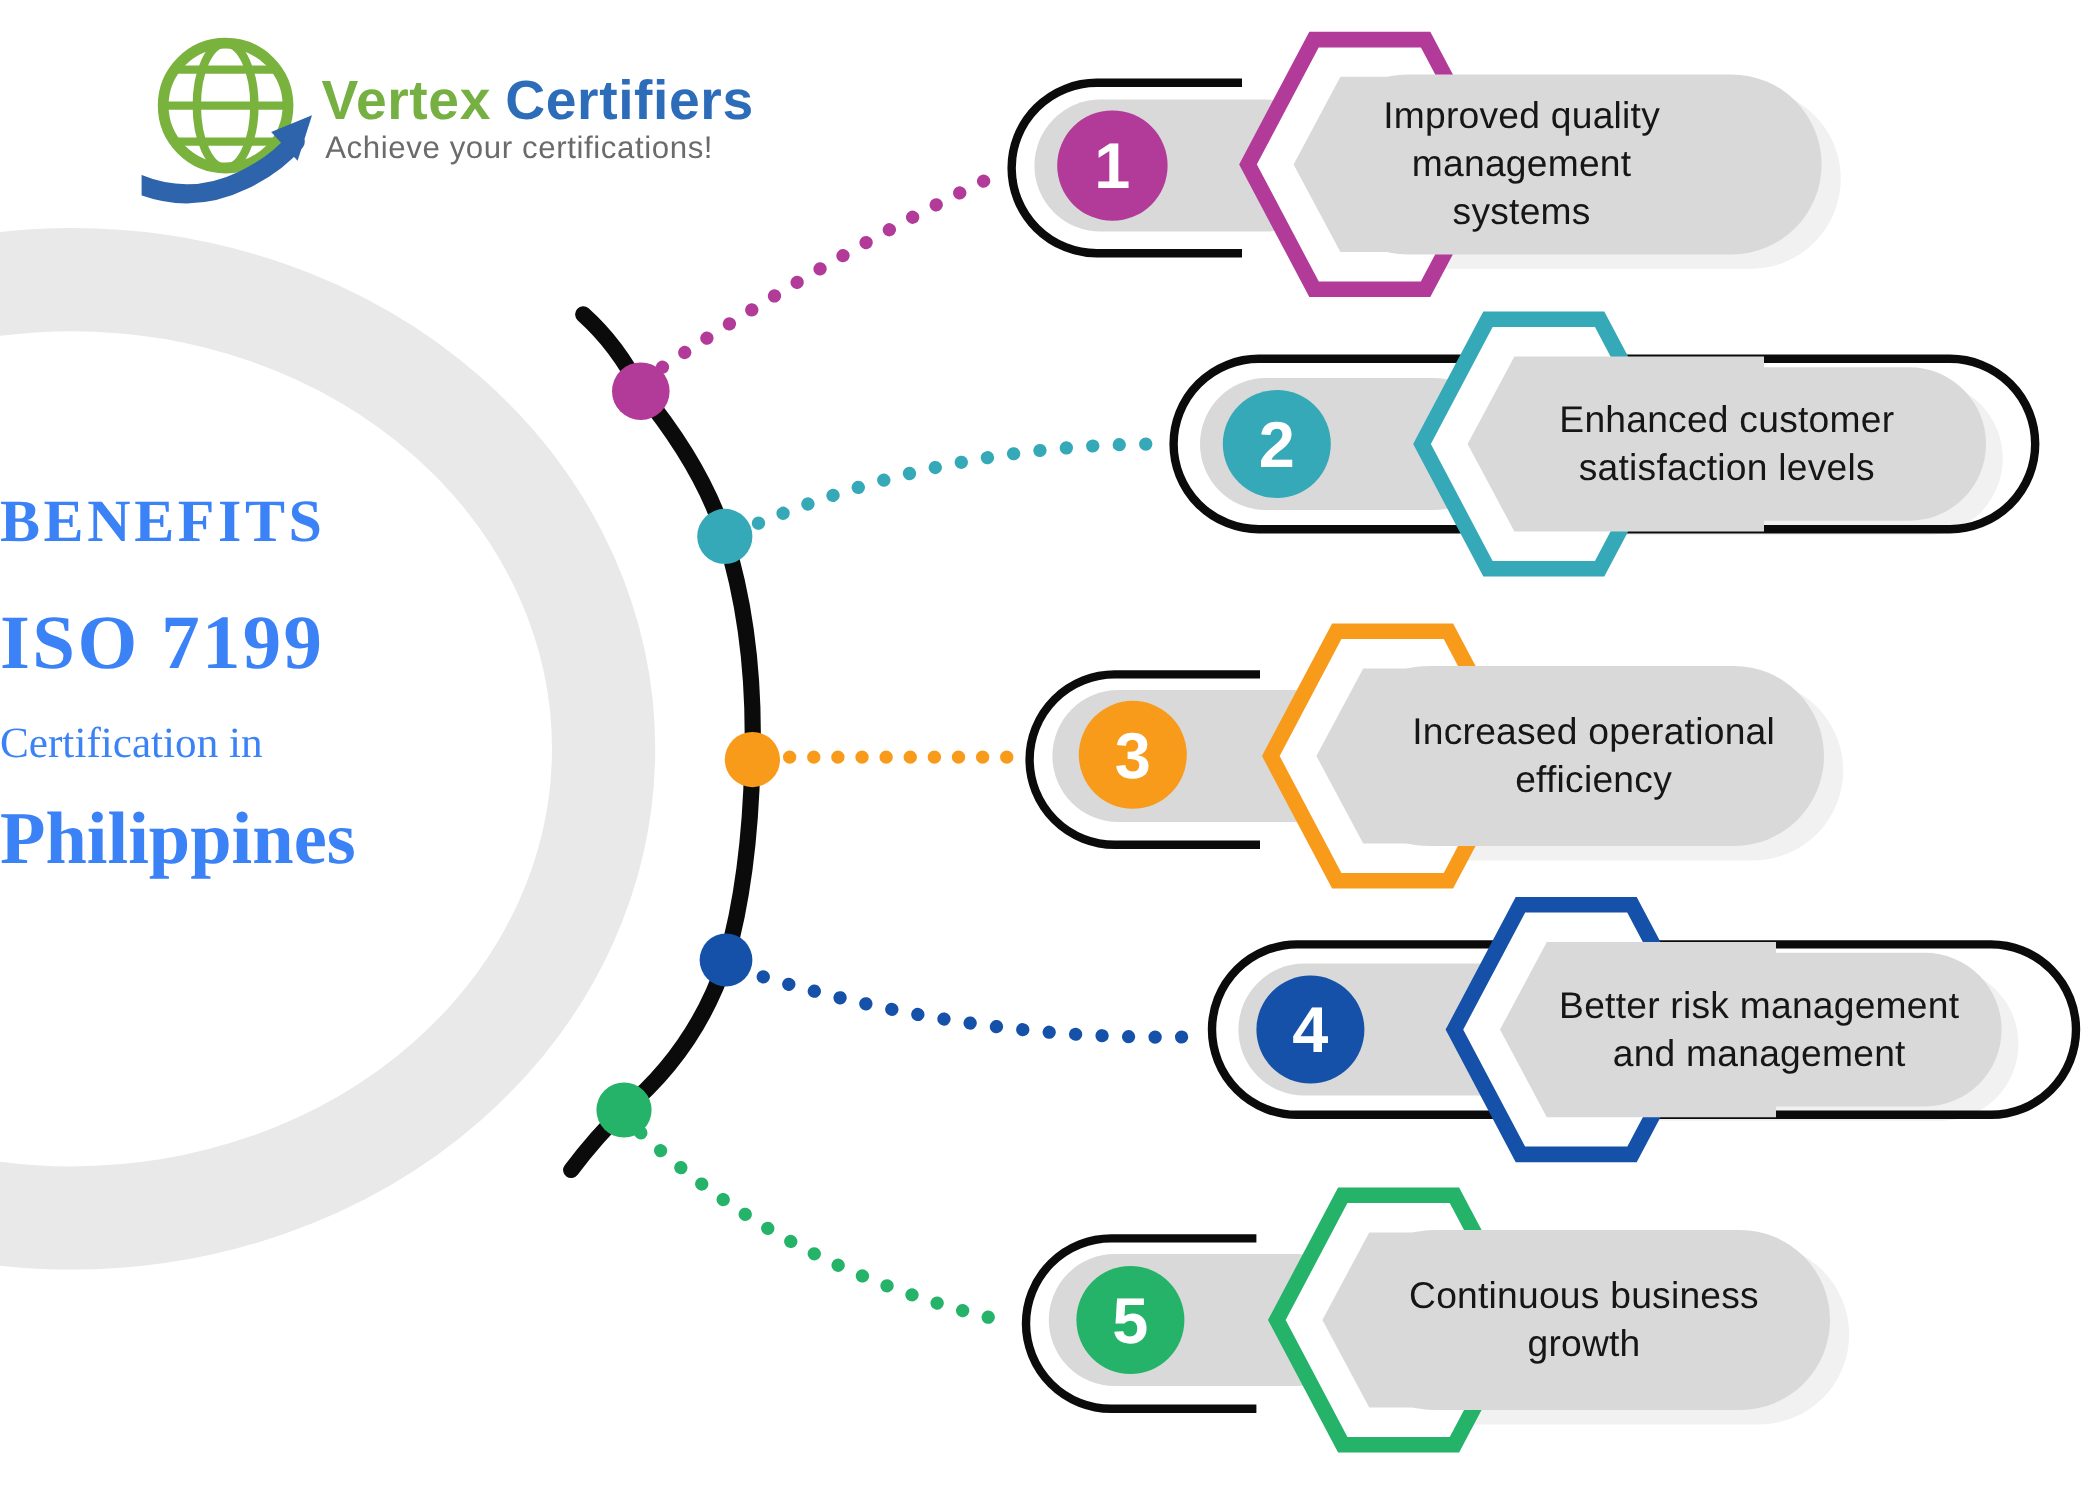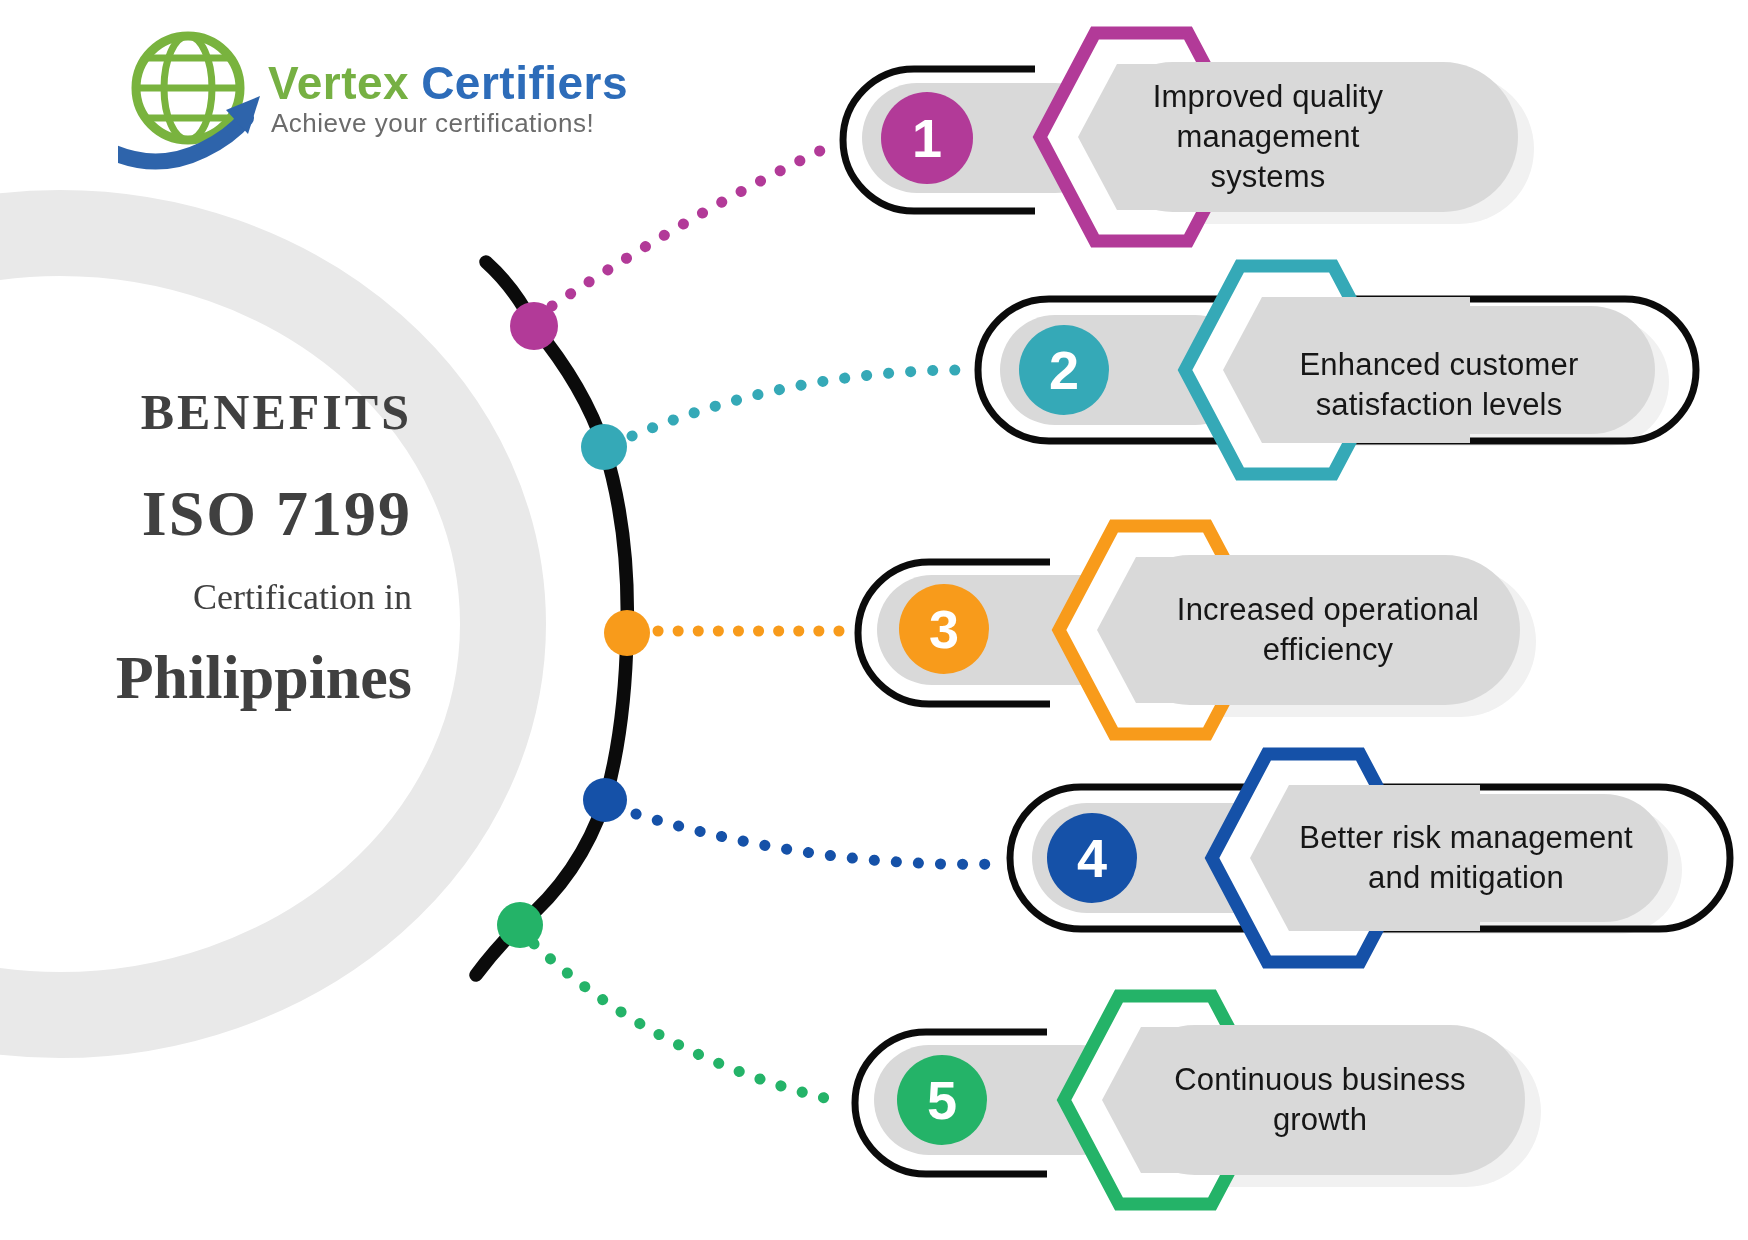--- a/index.html
+++ b/index.html
@@ -19,22 +19,22 @@
   .stroke-ink{stroke:var(--outline_black)}
   .fill-white{fill:#ffffff}
   .nofill{fill:none}
   .numtext{font-family:"Liberation Sans","DejaVu Sans",sans-serif;font-weight:bold;
            font-size:54px;fill:#ffffff;text-anchor:middle;}
 
   .label{position:absolute;width:420px;text-align:center;color:var(--text_dark);
          font-size:31px;line-height:40px;font-weight:500;letter-spacing:.2px;}
 
   
-  #title-block{position:absolute;left:0;top:384px;width:412px;text-align:right;
-               font-family:"Liberation Serif","DejaVu Serif",serif;color:#404040;}
+  #title-block{position:absolute;left:0;top:406px;width:412px;text-align:left;
+               font-family:"Liberation Serif","DejaVu Serif",serif;color:#3b82f6;}
   .t-benefits{font-size:50px;font-weight:bold;letter-spacing:3px;line-height:56px;}
   .t-of{font-size:46px;line-height:46px;margin-top:30px;}
   .t-iso{font-size:64px;font-weight:bold;letter-spacing:2px;line-height:80px;margin-top:34px;}
   .t-cert{font-size:36px;line-height:42px;margin-top:22px;}
   .t-country{font-size:62px;font-weight:bold;line-height:68px;margin-top:25px;}
 
   
   #logo{position:absolute;left:118px;top:22px;width:520px;height:150px;}
   #logo svg{position:absolute;left:0;top:0;}
   .brand{position:absolute;left:150px;top:34px;font-size:46px;font-weight:bold;
@@ -144,30 +144,30 @@
     <div class="t-iso">ISO 7199</div>
     <div class="t-cert">Certification in</div>
     <div class="t-country">Philippines</div>
   </div>
 
   <div class="label" style="left:1058px;top:77px;">
     <div>Improved quality</div>
     <div>management</div>
     <div>systems</div>
   </div>
-  <div class="label" style="left:1229px;top:330px;margin-top:15px;">
+  <div class="label" style="left:1229px;top:330px;">
     <div>Enhanced customer</div>
     <div>satisfaction levels</div>
   </div>
   <div class="label" style="left:1118px;top:590px;">
     <div>Increased operational</div>
     <div>efficiency</div>
   </div>
   <div class="label" style="left:1256px;top:818px;text-align:center;">
     <div>Better risk management</div>
-    <div>and mitigation</div>
+    <div>and management</div>
   </div>
   <div class="label" style="left:1110px;top:1060px;">
     <div>Continuous business</div>
     <div>growth</div>
   </div>
 
 </div>
 
 </body></html>

